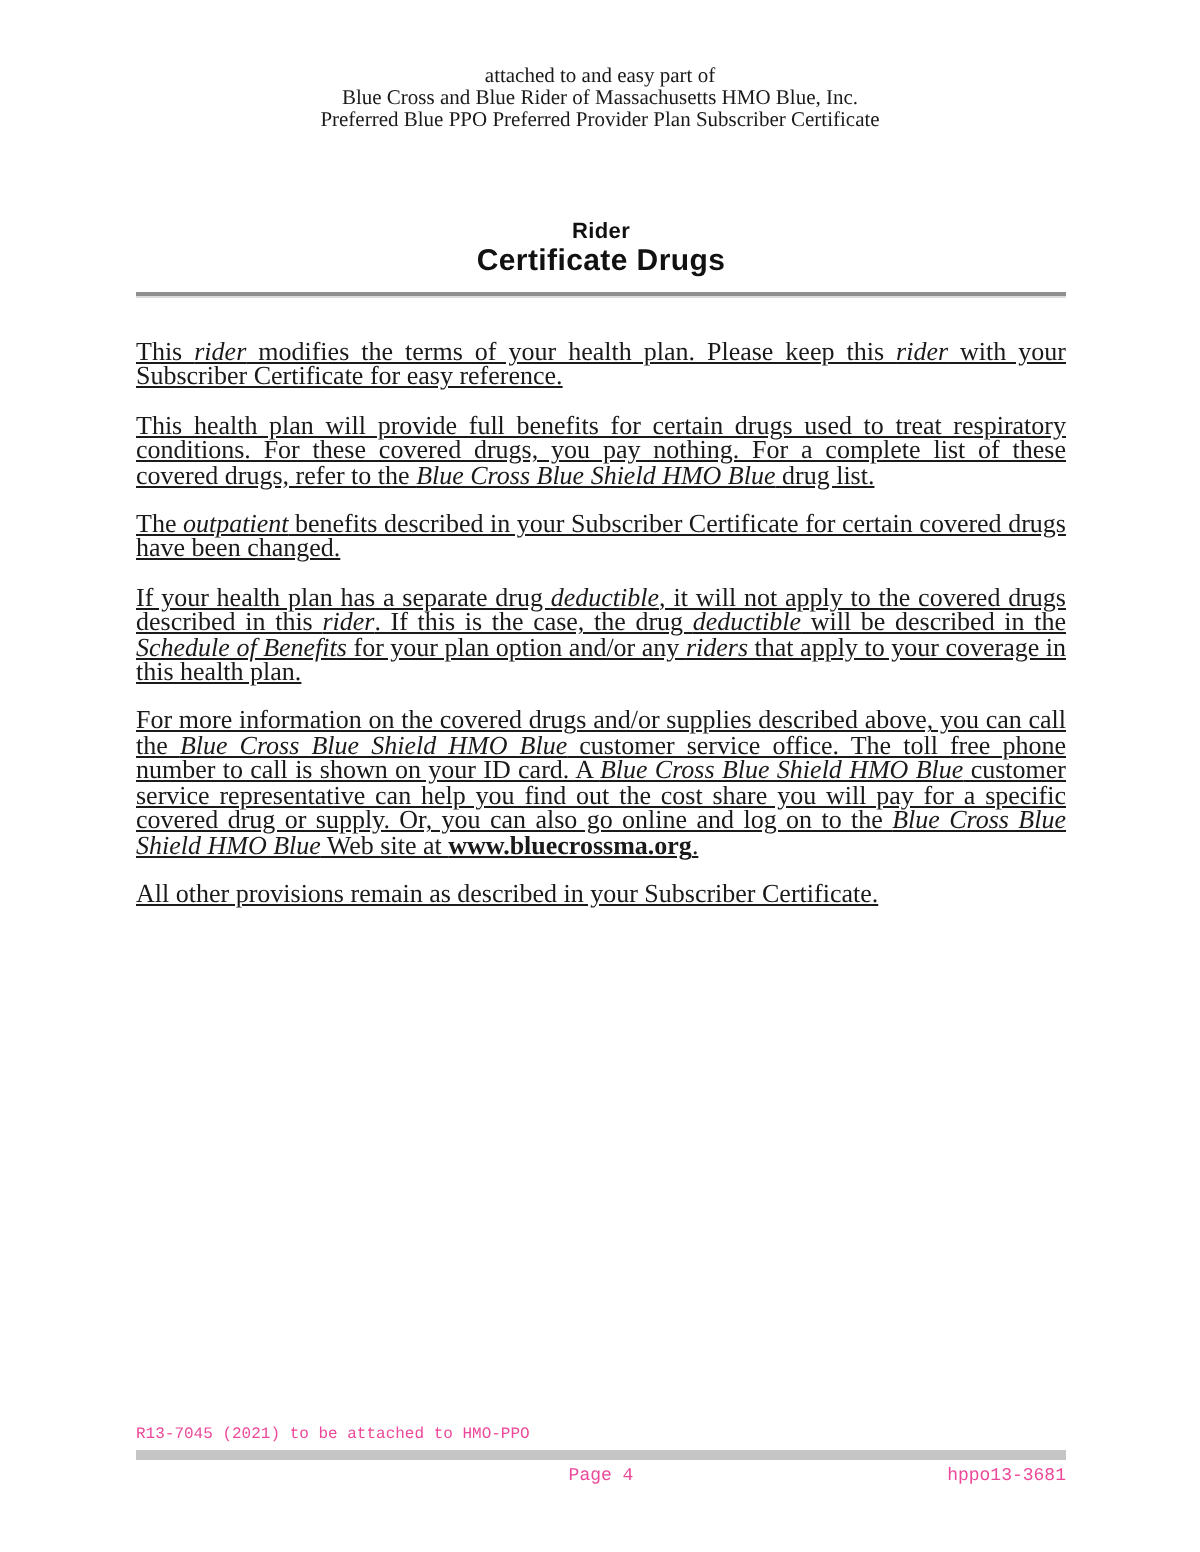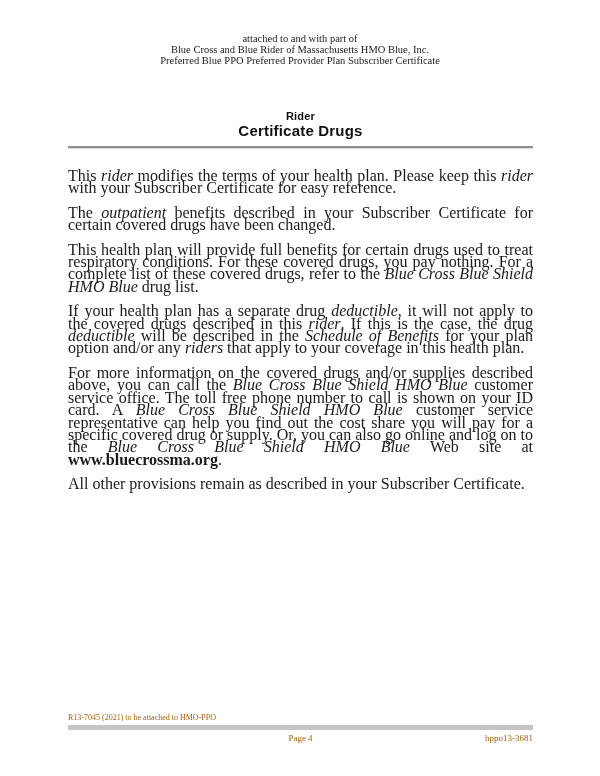--- a/index.html
+++ b/index.html
@@ -47,35 +47,36 @@
   .title-rule {
     margin-top: 6px;
     height: 0;
     border-top: 2px solid #8f8f8f;
     border-bottom: 1px solid #dcdcdc;
   }
   
   .body-text {
     position: absolute;
     top: 170px; left: 68px; width: 465px;
-    font-size: 16px;
+    font-size: 13px;
     line-height: 12.4px;
     text-align: justify;
     color: #1a1a1a;
+    text-decoration: underline;
   }
   .body-text p { margin-bottom: 12px; }
   .body-text p:last-child { margin-bottom: 0; }
   .body-text .italic { font-style: italic; }
   .body-text .bold { font-weight: bold; }
   
   .doc-footer {
     position: absolute;
     top: 713px; left: 68px; width: 465px;
-    font-family: Liberation Serif, serif;
-    color: #a16207;
+    font-family: Liberation Mono, monospace;
+    color: #ec4899;
   }
   .footer-note {
     font-size: 8px;
     line-height: 10px;
     margin-bottom: 2px;
   }
   .footer-bar {
     height: 5px;
     background: #c5c5c5;
   }
@@ -95,35 +96,35 @@
     position: absolute;
     right: 0;
   }
 </style>
 </head>
 <body>
 
 <div class="page">
 
   <header class="doc-header">
-    <div>attached to and with part of</div>
+    <div>attached to and easy part of</div>
     <div>Blue Cross and Blue Rider of Massachusetts HMO Blue, Inc.</div>
     <div>Preferred Blue PPO Preferred Provider Plan Subscriber Certificate</div>
   </header>
 
   <section class="title-block">
     <div class="rider-kicker">Rider</div>
     <h1 class="doc-title">Certificate Drugs</h1>
     <div class="title-rule"></div>
   </section>
 
   <main class="body-text">
     <p><span>This </span><span class="italic">rider</span><span> modifies the terms of your health plan. Please keep this </span><span class="italic">rider</span><span> with your Subscriber Certificate for easy reference.</span></p>
+    <p><span>This health plan will provide full benefits for certain drugs used to treat respiratory conditions. For these covered drugs, you pay nothing. For a complete list of these covered drugs, refer to the </span><span class="italic">Blue Cross Blue Shield HMO Blue</span><span> drug list.</span></p>
     <p><span>The </span><span class="italic">outpatient</span><span> benefits described in your Subscriber Certificate for certain covered drugs have been changed.</span></p>
-    <p><span>This health plan will provide full benefits for certain drugs used to treat respiratory conditions. For these covered drugs, you pay nothing. For a complete list of these covered drugs, refer to the </span><span class="italic">Blue Cross Blue Shield HMO Blue</span><span> drug list.</span></p>
     <p><span>If your health plan has a separate drug </span><span class="italic">deductible</span><span>, it will not apply to the covered drugs described in this </span><span class="italic">rider</span><span>. If this is the case, the drug </span><span class="italic">deductible</span><span> will be described in the </span><span class="italic">Schedule of Benefits</span><span> for your plan option and/or any </span><span class="italic">riders</span><span> that apply to your coverage in this health plan.</span></p>
     <p><span>For more information on the covered drugs and/or supplies described above, you can call the </span><span class="italic">Blue Cross Blue Shield HMO Blue</span><span> customer service office. The toll free phone number to call is shown on your ID card. A </span><span class="italic">Blue Cross Blue Shield HMO Blue</span><span> customer service representative can help you find out the cost share you will pay for a specific covered drug or supply. Or, you can also go online and log on to the </span><span class="italic">Blue Cross Blue Shield HMO Blue</span><span> Web site at </span><span class="bold">www.bluecrossma.org</span><span>.</span></p>
     <p><span>All other provisions remain as described in your Subscriber Certificate.</span></p>
   </main>
 
   <footer class="doc-footer">
     <div class="footer-note">R13-7045 (2021) to be attached to HMO-PPO</div>
     <div class="footer-bar"></div>
     <div class="footer-row">
       <span class="page-number">Page 4</span>

